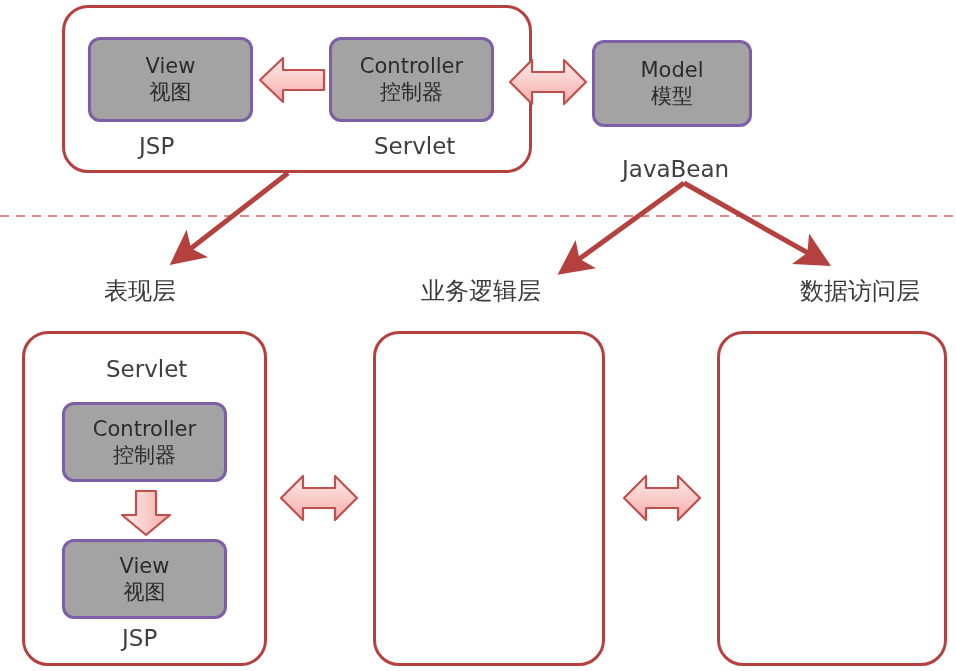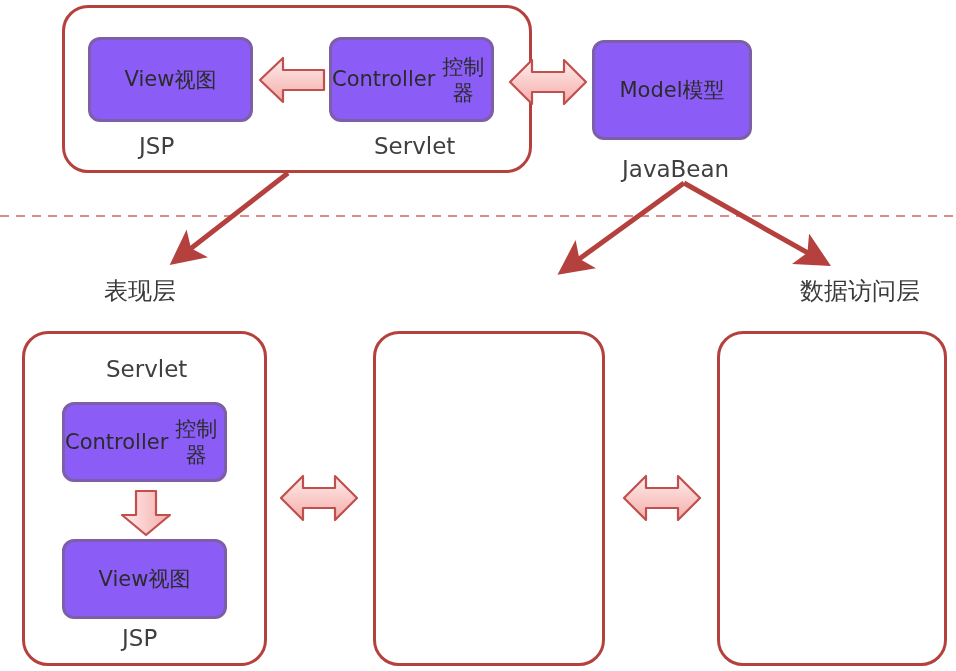--- a/index.html
+++ b/index.html
@@ -29,23 +29,24 @@
     position: absolute;
     border: 3px solid #B5413F;
     border-radius: 26px;
     background: #ffffff;
     box-sizing: border-box;
   }
   .purple-box {
     position: absolute;
     border: 3px solid #7C5FA6;
     border-radius: 12px;
-    background: #8b5cf6;
+    background: #a3a3a3;
     box-sizing: border-box;
     display: flex;
+    flex-direction: column;
     align-items: center;
     justify-content: center;
   }
 
   
   .txt {
     position: absolute;
     white-space: nowrap;
     color: #3a3a3a;
   }
@@ -96,21 +97,21 @@
   <div class="purple-box" style="left:88px; top:37px; width:165px; height:85px;">
     <div class="line-en">View</div>
     <div class="line-cn">视图</div>
   </div>
 
   <div class="purple-box" style="left:329px; top:37px; width:165px; height:85px;">
     <div class="line-en">Controller</div>
     <div class="line-cn">控制器</div>
   </div>
 
-  <div class="purple-box" style="left:592px; top:40px; width:160px; height:100px;">
+  <div class="purple-box" style="left:592px; top:40px; width:160px; height:87px;">
     <div class="line-en">Model</div>
     <div class="line-cn">模型</div>
   </div>
 
   <div class="txt caption" style="left:139px; top:133px;">JSP</div>
   <div class="txt caption" style="left:374px; top:133px;">Servlet</div>
   <div class="txt caption" style="left:622px; top:140px;margin-top:16px;">JavaBean</div>
 
   <svg class="arrow-shape" style="left:258px; top:54px;" width="68" height="52" viewBox="0 0 68 52">
     <defs>
@@ -146,20 +147,21 @@
     </defs>
 
     <line x1="288" y1="173" x2="176" y2="260" stroke="#B5413F" stroke-width="5" marker-end="url(#ah)"></line>
 
     <line x1="684" y1="183" x2="564" y2="270" stroke="#B5413F" stroke-width="5" marker-end="url(#ah)"></line>
 
     <line x1="684" y1="183" x2="824" y2="262" stroke="#B5413F" stroke-width="5" marker-end="url(#ah)"></line>
   </svg>
 
   <div class="txt layer-label" style="left:104px; top:275px;">表现层</div>
+  <div class="txt layer-label" style="left:421px; top:275px;">业务逻辑层</div>
   <div class="txt layer-label" style="left:800px; top:275px;">数据访问层</div>
 
   <div class="red-box" style="left:22px; top:331px; width:245px; height:335px;"></div>
 
   <div class="txt box-title" style="left:106px; top:356px;">Servlet</div>
 
   <div class="purple-box" style="left:62px; top:402px; width:165px; height:80px;">
     <div class="line-en">Controller</div>
     <div class="line-cn">控制器</div>
   </div>

